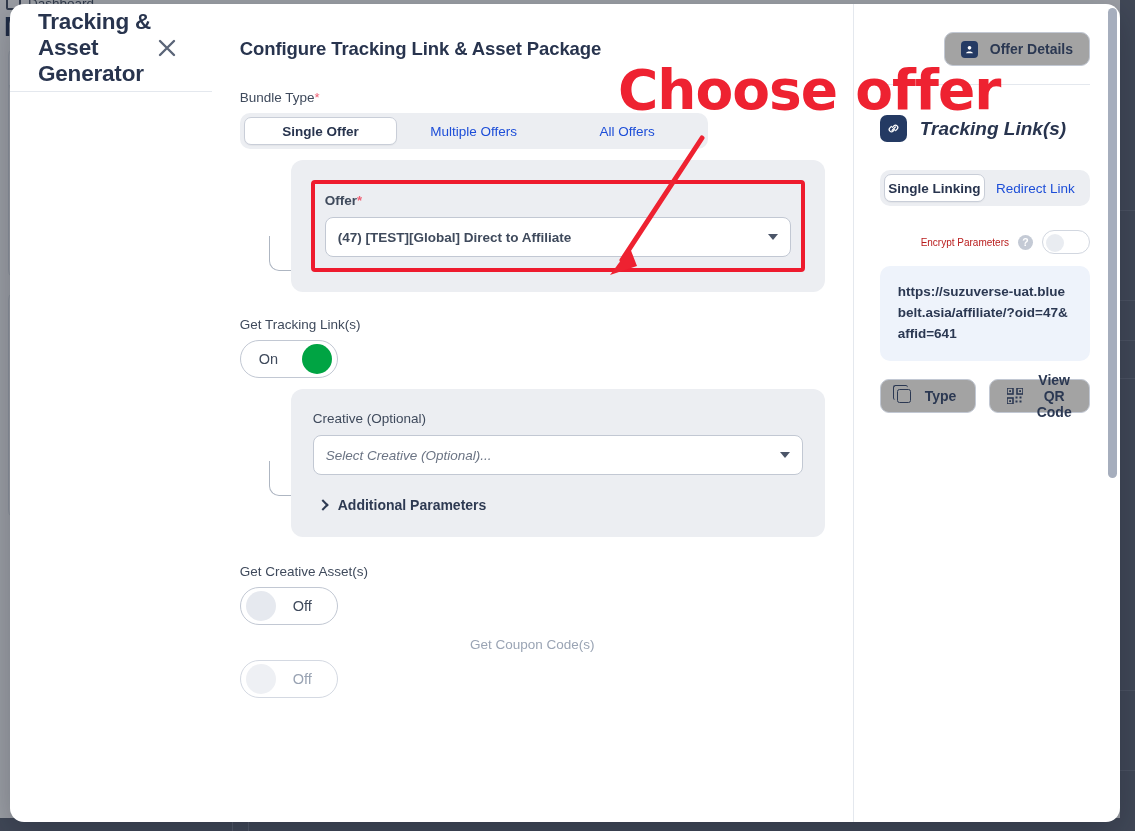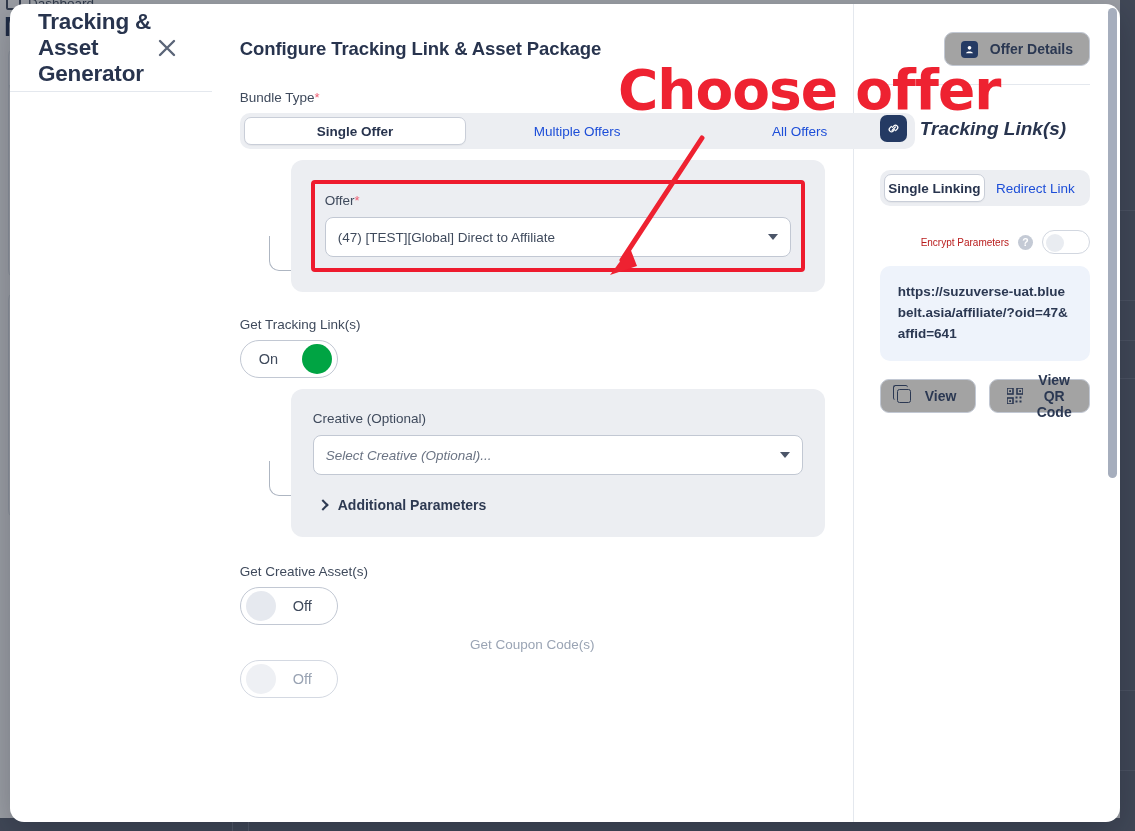--- a/index.html
+++ b/index.html
@@ -108,21 +108,21 @@
     margin-bottom: 30px; letter-spacing: -.1px;
   }
   .field-label {
     font-size: 13.5px; color: #3f4a5c; margin-bottom: 8px; display: block;
   }
   .field-label .req { color: #ef5f73; font-size: 13px; }
   .field-label.muted { color: #9aa4b4; }
 
   .segmented {
     display: flex; background: #eceef2; border-radius: 10px; padding: 4px;
-    height: 36px; align-items: center; width: 675px;
+    height: 36px; align-items: center; width: 468px;
   }
   .segmented .seg-btn {
     flex: 1; height: 28px; border-radius: 7px;
     display: flex; align-items: center; justify-content: center;
     font-size: 13.5px; color: #1d4ed8; cursor: pointer;
     background: transparent; border: 1px solid transparent;
   }
   .segmented .seg-btn.active {
     background: #ffffff; color: #28344e; font-weight: 600;
     border: 1px solid #c9ced8;
@@ -148,21 +148,21 @@
     padding: 0 12px; font-size: 13.5px; color: #3f4a5c;
     justify-content: space-between; cursor: pointer;
   }
   .select-box.placeholder { color: #6b7484; font-style: italic; }
   .caret {
     width: 0; height: 0; border-left: 5px solid transparent;
     border-right: 5px solid transparent; border-top: 6px solid #4b5568;
   }
 
   .red-highlight {
-    border: 4px solid #ee1b2e; border-radius: 4px; padding: 9px 10px 11px 10px;
+    border: 4px solid #ee1b2e; border-radius: 4px; padding: 9px 10px 11px 10px; font-weight: bold;
   }
 
   
   .toggle {
     width: 98px; height: 38px; border: 1px solid #c2c8d3; border-radius: 19px;
     background: #ffffff; display: flex; align-items: center; cursor: pointer;
     position: relative;
   }
   .toggle .knob {
     width: 30px; height: 30px; border-radius: 50%; position: absolute;
@@ -421,21 +421,21 @@
           <span class="mini-toggle">
             <span class="mk"></span>
           </span>
         </div>
 
         <div class="url-box">https://suzuverse-uat.bluebelt.asia/affiliate/?oid=47&amp;affid=641</div>
 
         <div class="url-actions">
           <button class="btn-outline" style="padding:0 19px 0 16px; gap:14px;">
             <span class="copy-ico"></span>
-            <span>View</span>
+            <span>Type</span>
           </button>
           <button class="btn-outline" style="padding:0 17px; gap:13px;">
             <span class="qr-ico">
               <svg width="16" height="16" viewBox="0 0 16 16" aria-hidden="true" fill="#2b3852">
                 <rect x="0" y="0" width="6" height="6" fill="none" stroke="#2b3852" stroke-width="1.6"></rect>
                 <rect x="2.2" y="2.2" width="1.8" height="1.8"></rect>
                 <rect x="10" y="0" width="6" height="6" fill="none" stroke="#2b3852" stroke-width="1.6"></rect>
                 <rect x="12.2" y="2.2" width="1.8" height="1.8"></rect>
                 <rect x="0" y="10" width="6" height="6" fill="none" stroke="#2b3852" stroke-width="1.6"></rect>
                 <rect x="2.2" y="12.2" width="1.8" height="1.8"></rect>

